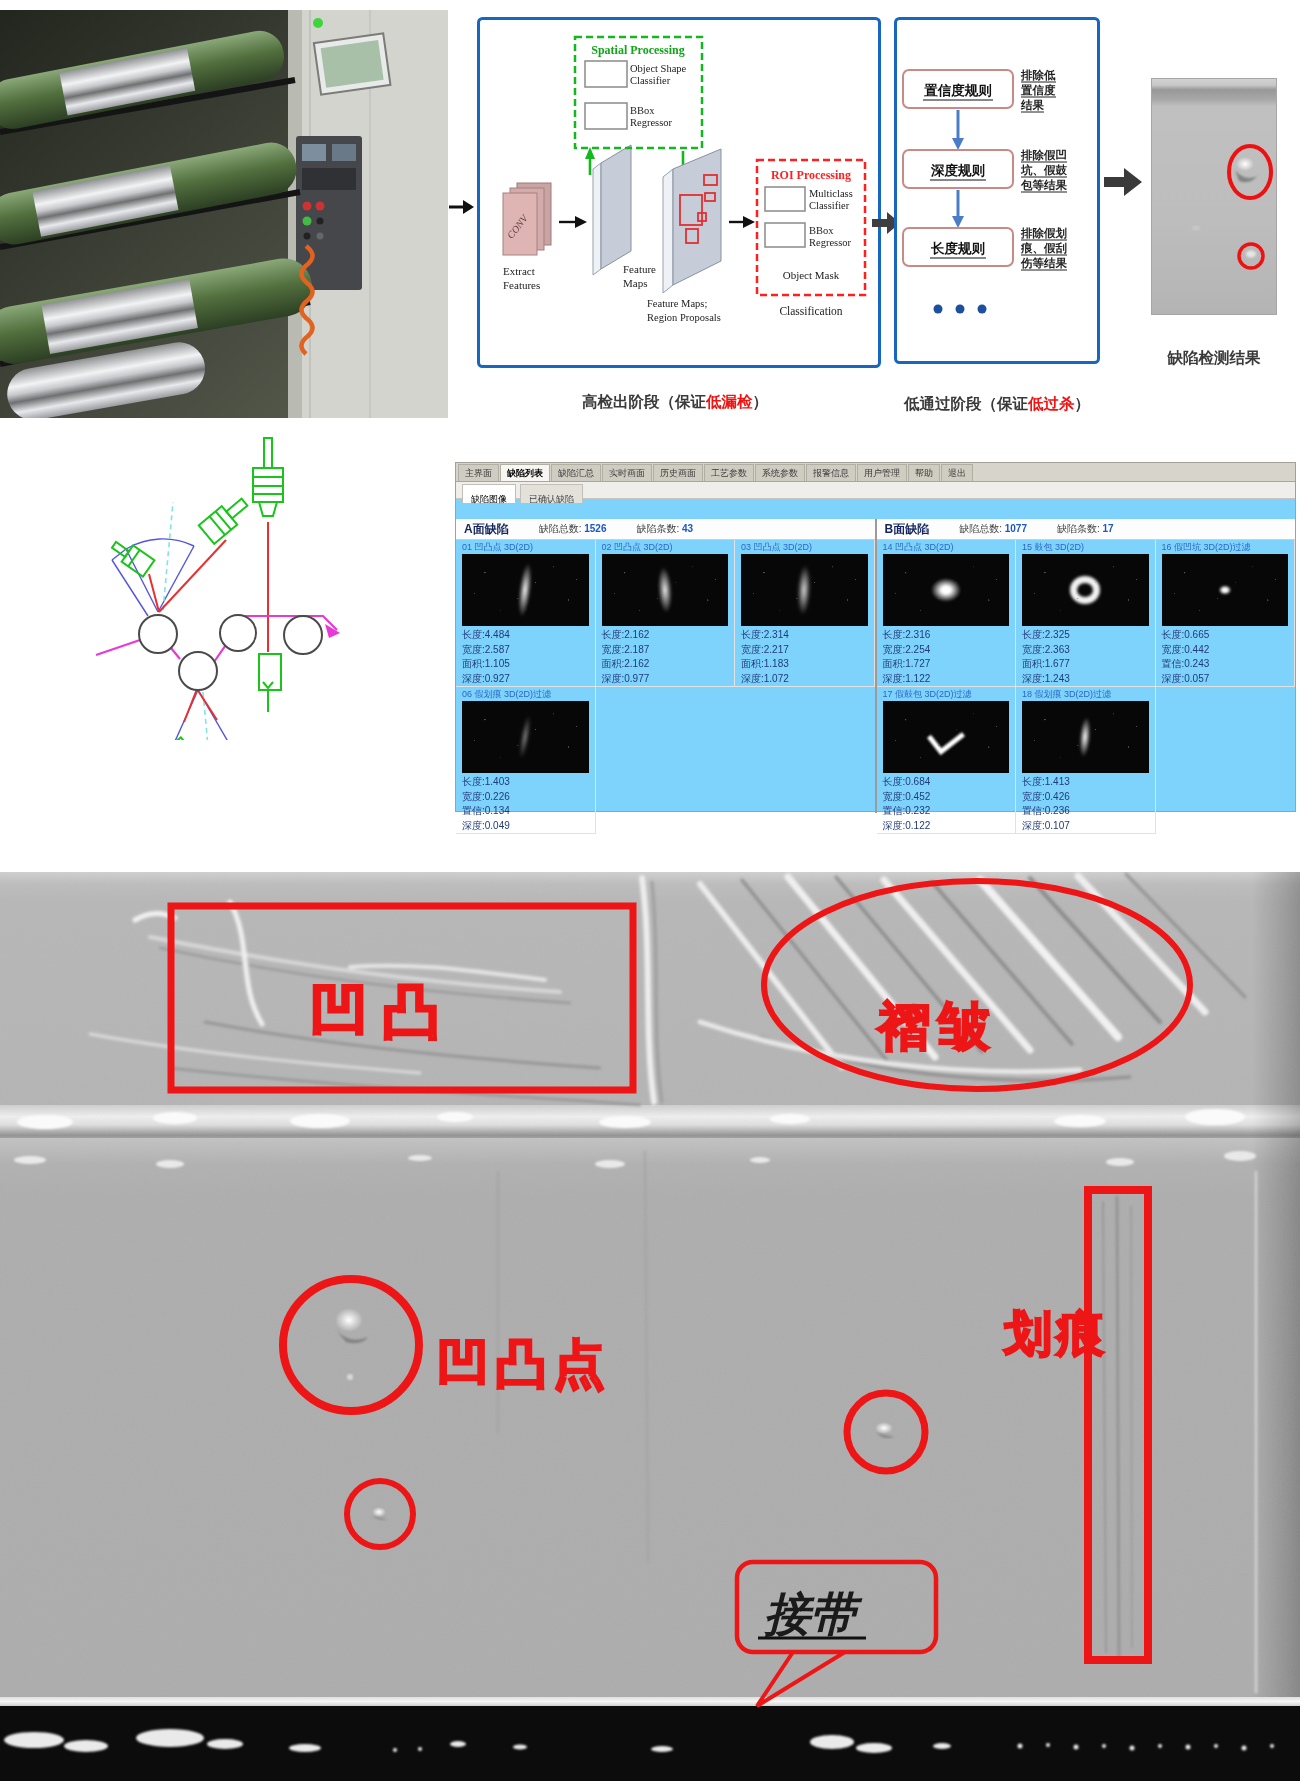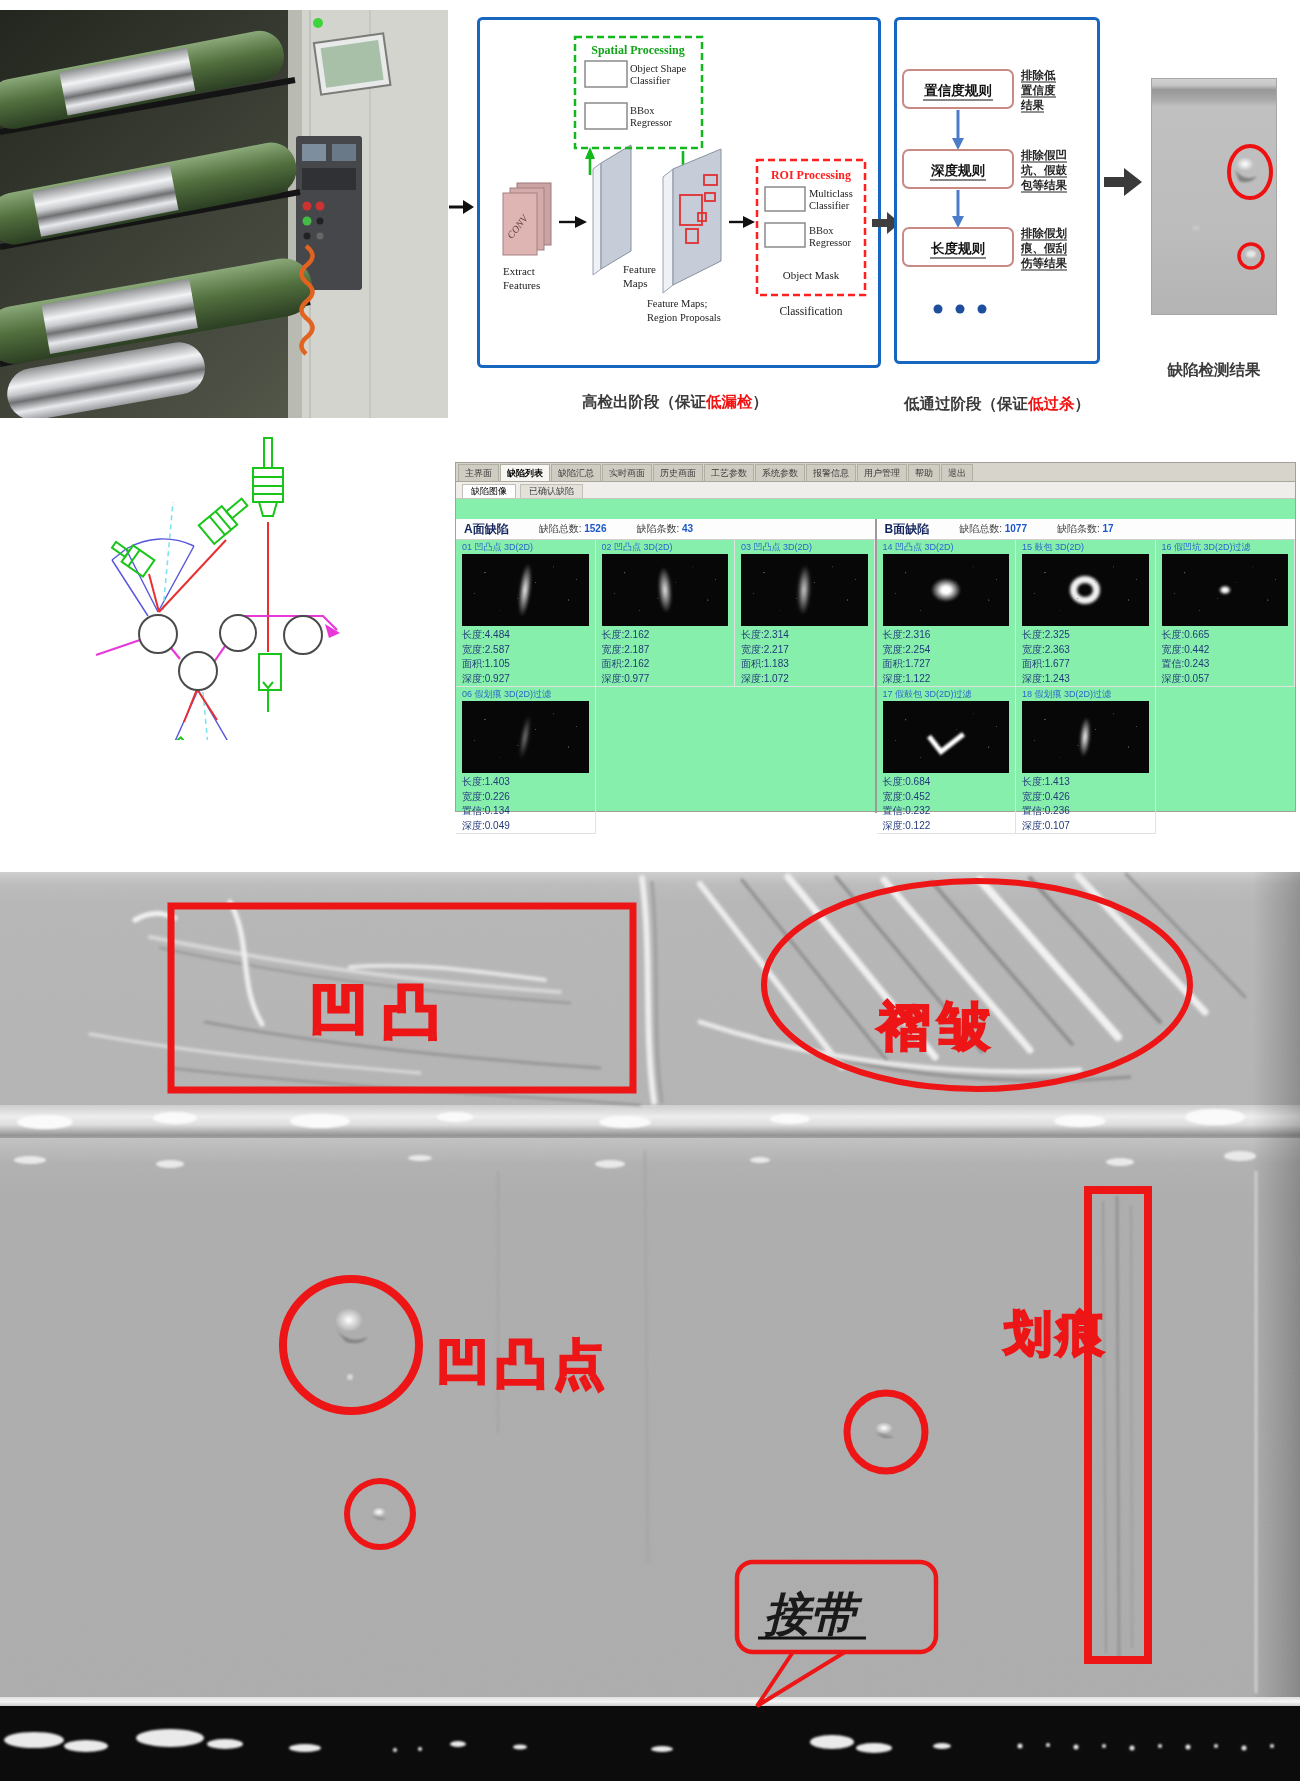--- a/index.html
+++ b/index.html
@@ -12,29 +12,29 @@
            font-family:"Liberation Serif","DejaVu Serif",serif;}
   .caption .hl{color:#f21212;}
   
   .chunky{position:absolute;}
   
   .result{position:absolute;left:1151px;top:78px;width:126px;height:237px;
           background:
             linear-gradient(180deg,#d3d3d3 0,#c7c7c7 3%,#989898 5%,#a8a8a8 9%,#c0c0c0 12%,#bdbdbd 60%,#b4b4b4 100%);
           box-shadow:inset 0 0 0 1px #a6a6a6;}
   
-  #ui{position:absolute;left:455px;top:462px;width:841px;height:350px;background:#86efac;
+  #ui{position:absolute;left:455px;top:462px;width:841px;height:350px;background:#7dd3fc;
       border:1px solid #a3a09a;box-sizing:border-box;font-family:"Liberation Sans",sans-serif;}
   #tabbar{display:flex;background:#d7d4cb;border-bottom:1px solid #a9a69c;height:18px;
           align-items:flex-end;padding-left:2px;overflow:hidden;}
   .tab{font-size:9px;line-height:12px;padding:2px 6px;border:1px solid #b1aea4;border-bottom:none;
        background:#cfccc2;margin-right:1px;white-space:nowrap;color:#3a3a3a;cursor:default;}
   .tab.active{background:#f7f6f2;font-weight:bold;color:#000;}
   #subtabs{height:16px;background:#efeeea;border-bottom:1px solid #c9c6bd;display:flex;padding-left:4px;}
-  .subtab{font-size:9px;line-height:11px;padding:1px 8px;border:1px solid #c2bfb6;border-bottom:none;
+  .subtab{font-size:9px;line-height:11px;padding:9px 8px;border:1px solid #c2bfb6;border-bottom:none;
           background:#e3e1da;margin:2px 2px 0;color:#444;}
   .subtab.active{background:#fff;color:#000;}
   #gallery{display:flex;height:314px;}
   .panel{flex:1;min-width:0;margin-top:20px;}
   .panel:first-child{border-right:2px solid #9b9b9b;}
   .panel-head{display:flex;align-items:center;gap:30px;height:20px;padding:0 8px;
               border-bottom:1px solid #cfcfcf;background:#fdfdfd;}
   .ptitle{font-size:12px;font-weight:bold;color:#15265e;}
   .pstat{font-size:10px;color:#444;white-space:nowrap;}
   .psval{color:#1a56cc;font-weight:bold;}
@@ -306,21 +306,21 @@
       <circle cx="100" cy="178" r="12" fill="none" stroke="#ee1111" stroke-width="3.5"></circle>
     </svg>
   </div>
 
   <div class="caption" style="left:540px;top:392px;width:270px">
     <span>高检出阶段（保证</span><span class="hl">低漏检</span><span>）</span>
   </div>
   <div class="caption" style="left:862px;top:394px;width:270px">
     <span>低通过阶段（保证</span><span class="hl">低过杀</span><span>）</span>
   </div>
-  <div class="caption" style="left:1134px;top:360px;width:160px">缺陷检测结果</div>
+  <div class="caption" style="left:1134px;top:348px;width:160px">缺陷检测结果</div>
 
   <svg class="abs" style="left:60px;top:425px" width="360" height="315" viewBox="60 425 360 315">
 
     <g stroke="#5555dd" stroke-width="1.4" fill="none">
       <path d="M158,612 L194,546"></path>
         <path d="M158,612 L126,549"></path>
       <path d="M126,549 A72,72 0 0 1 194,546"></path>
       <path d="M126,549 L112,560"></path>
         <path d="M112,560 L148,616"></path>
       <path d="M198,690 L172,748"></path>

